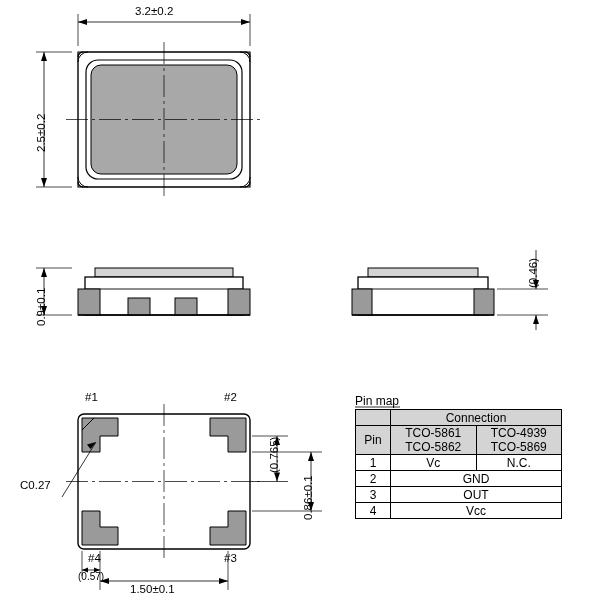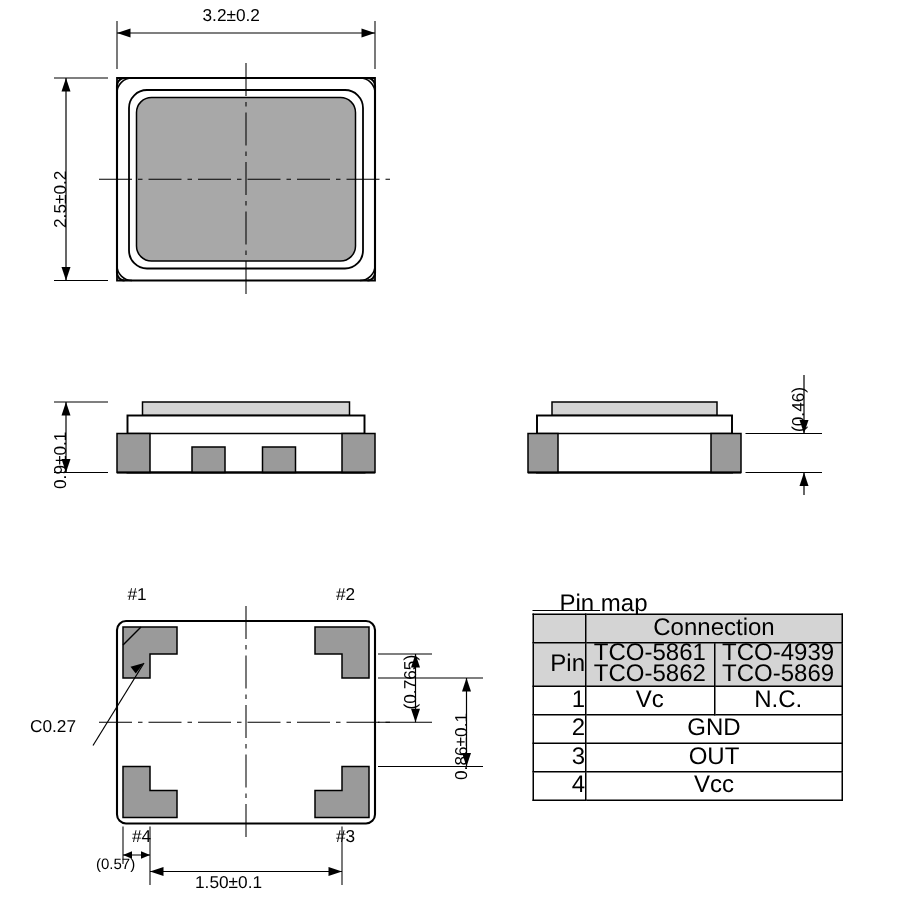--- a/index.html
+++ b/index.html
@@ -34,41 +34,40 @@
     left: 0;
     top: 0;
   }
   
   #pinmap {
     position: absolute;
     left: 355px;
     top: 409px;
     width: 207px;
     border-collapse: collapse;
-    font-size: 16px;
+    font-size: 12px;
   }
   #pinmap td {
     border: 1px solid #000;
     text-align: center;
     padding: 0;
     height: 15px;
     background: #ffffff;
   }
   #pinmap td.shade {
     background: #d4d4d4;
   }
   #pinmap td.pincol {
     width: 34px;
-    text-align: right;
   }
   .pinmap-title {
     position: absolute;
-    left: 373px;
+    left: 355px;
     top: 394px;
-    font-size: 16px;
+    font-size: 12px;
   }
   .twoline {
     line-height: 14px;
   }
 </style>
 </head>
 <body>
 
 <div id="page">
 
@@ -196,21 +195,21 @@
   <div class="lbl vert" style="left:36px; top:326px;">0.9±0.1</div>
 
   <div class="lbl vert" style="left:528px; top:288px;">(0.46)</div>
 
   <div class="lbl vert" style="left:269px; top:473px;">(0.765)</div>
 
   <div class="lbl vert" style="left:303px; top:520px;">0.86±0.1</div>
 
   <div class="lbl" style="left:130px; top:584px;">1.50±0.1</div>
 
-  <div class="lbl" style="left:64px; top:572px; font-size:10px;">(0.57)</div>
+  <div class="lbl" style="left:78px; top:572px; font-size:10px;">(0.57)</div>
 
   <div class="lbl" style="left:20px; top:480px;">C0.27</div>
 
   <div class="lbl" style="left:85px; top:392px;">#1</div>
   <div class="lbl" style="left:224px; top:392px;">#2</div>
   <div class="lbl" style="left:224px; top:553px;">#3</div>
   <div class="lbl" style="left:88px; top:553px;">#4</div>
 
   <div class="pinmap-title">Pin map</div>
 

